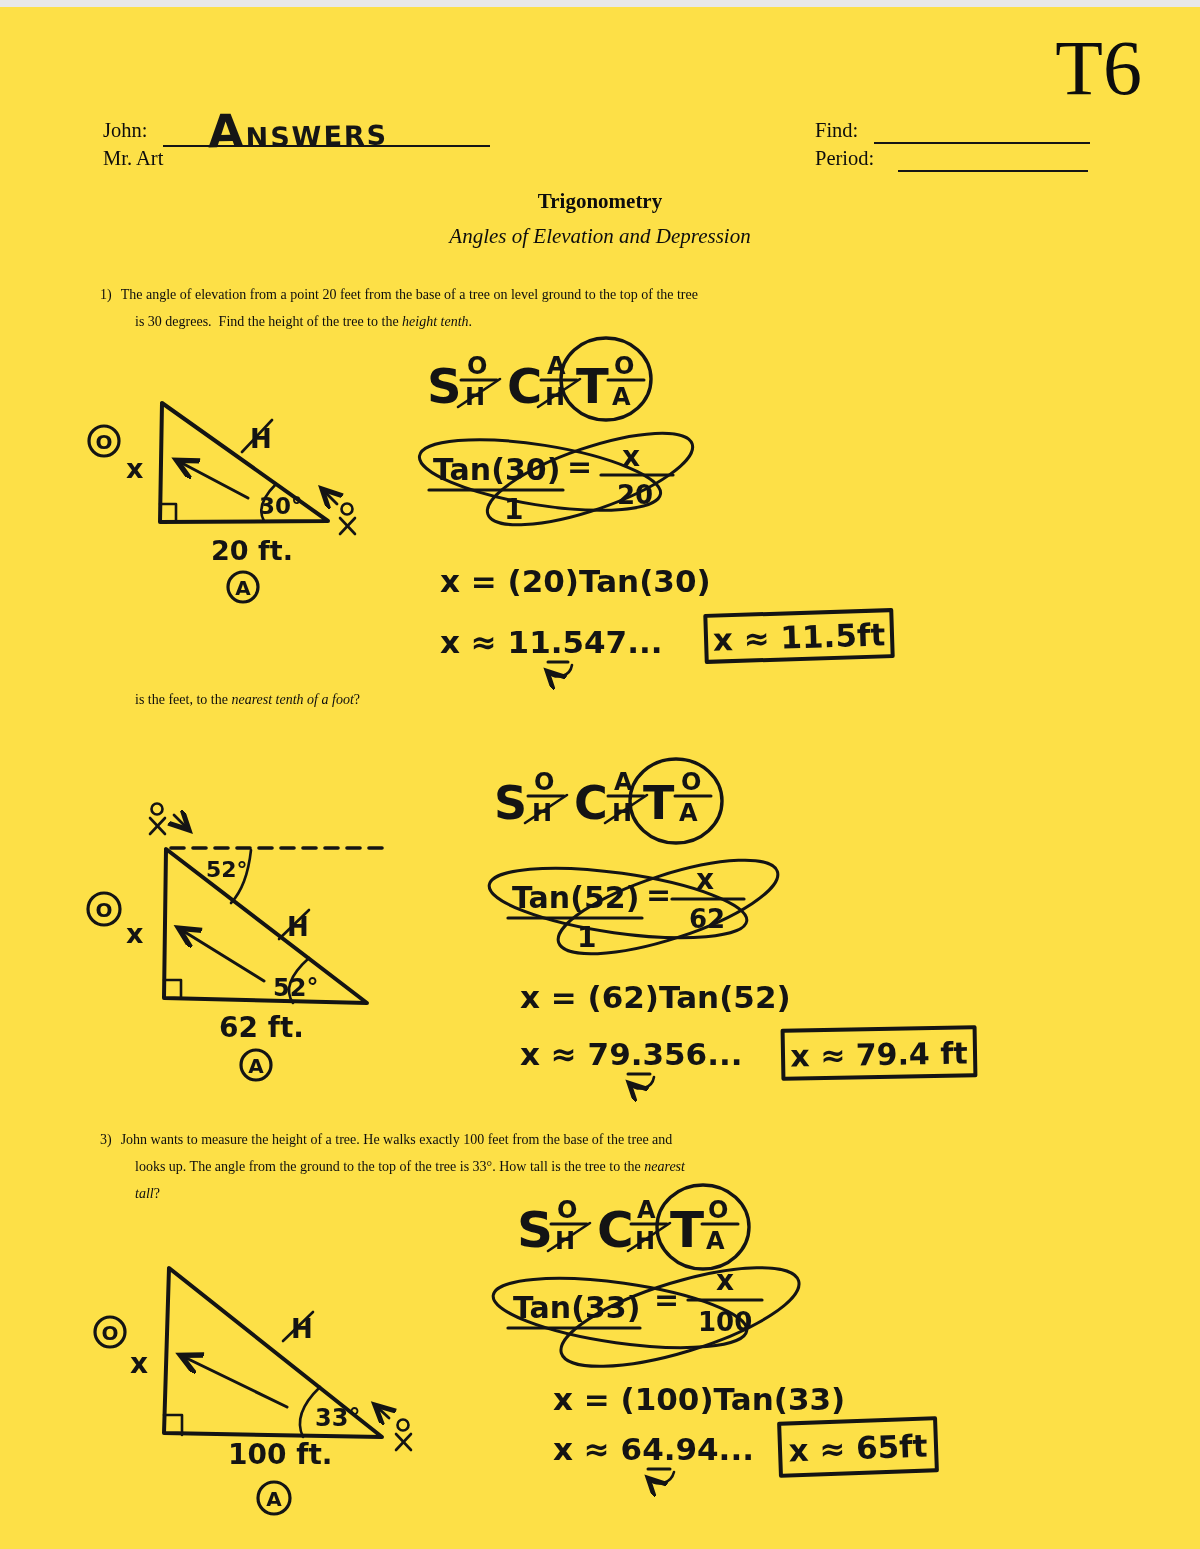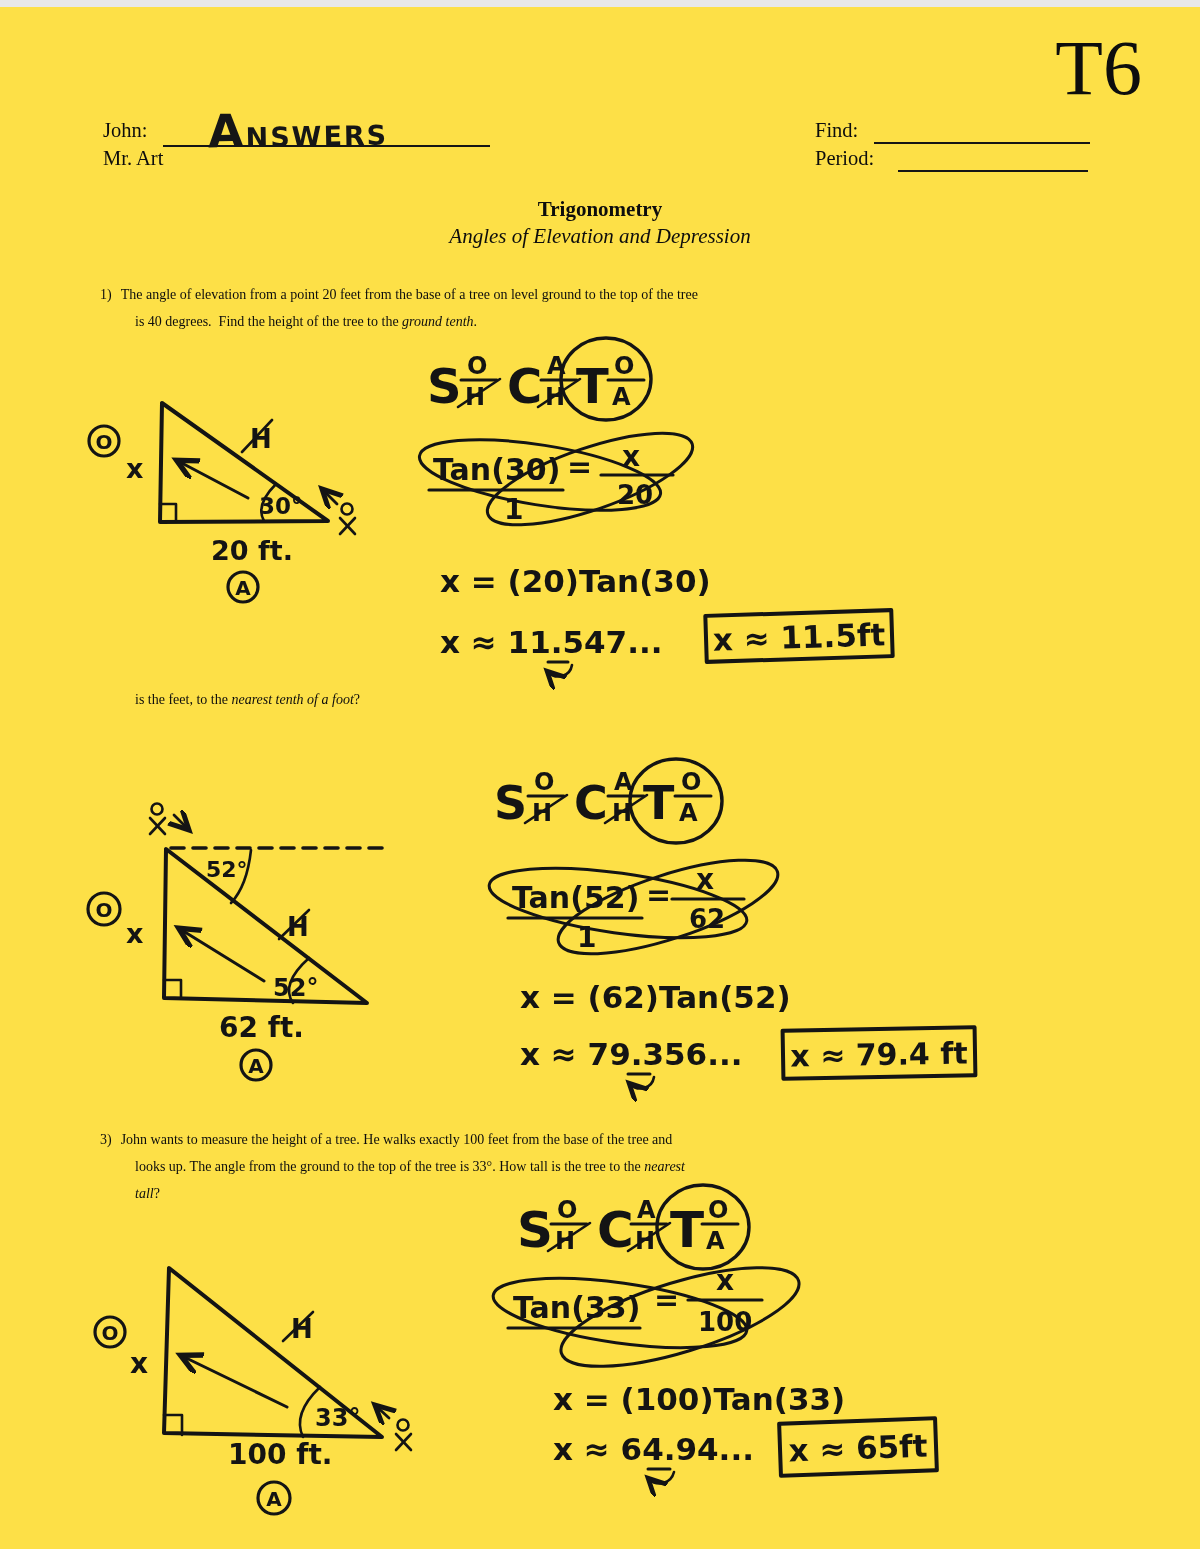--- a/index.html
+++ b/index.html
@@ -38,26 +38,26 @@
   <span class="blank" style="left:163px; top:138px; width:327px;"></span>
 
   <span class="abs printed" style="left:103px; top:140px;">Mr. Art</span>
 
   <span class="abs printed" style="left:815px; top:112px;">Find:</span>
   <span class="blank" style="left:874px; top:135px; width:216px;"></span>
 
   <span class="abs printed" style="left:815px; top:140px;">Period:</span>
   <span class="blank" style="left:898px; top:163px; width:190px;"></span>
 
-  <div class="title-main" style="top:190px;">Trigonometry</div>
+  <div class="title-main" style="top:182px;">Trigonometry</div>
   <div class="title-sub" style="top:217px;">Angles of Elevation and Depression</div>
 
   <div class="prob" style="top:274px;">
     <div class="pline"><span class="pnum">1)</span><span>The angle of elevation from a point 20 feet from the base of a tree on level ground to the top of the tree</span></div>
-    <div class="pline ind"><span>is 40 degrees.  Find the height of the tree to the </span><span class="it">ground tenth</span><span>.</span></div>
+    <div class="pline ind"><span>is 30 degrees.  Find the height of the tree to the </span><span class="it">height tenth</span><span>.</span></div>
   </div>
 
   <svg class="ink" style="left:80px; top:330px;" width="840" height="345" viewBox="80 330 840 345">
     <defs>
       <marker id="ah1" markerWidth="12" markerHeight="12" refX="6.5" refY="3.5" orient="auto">
         <path d="M0,0 L7,3.5 L0,7" fill="none" stroke="#141414" stroke-width="1.8"></path>
       </marker>
     </defs>
 
     <g>

